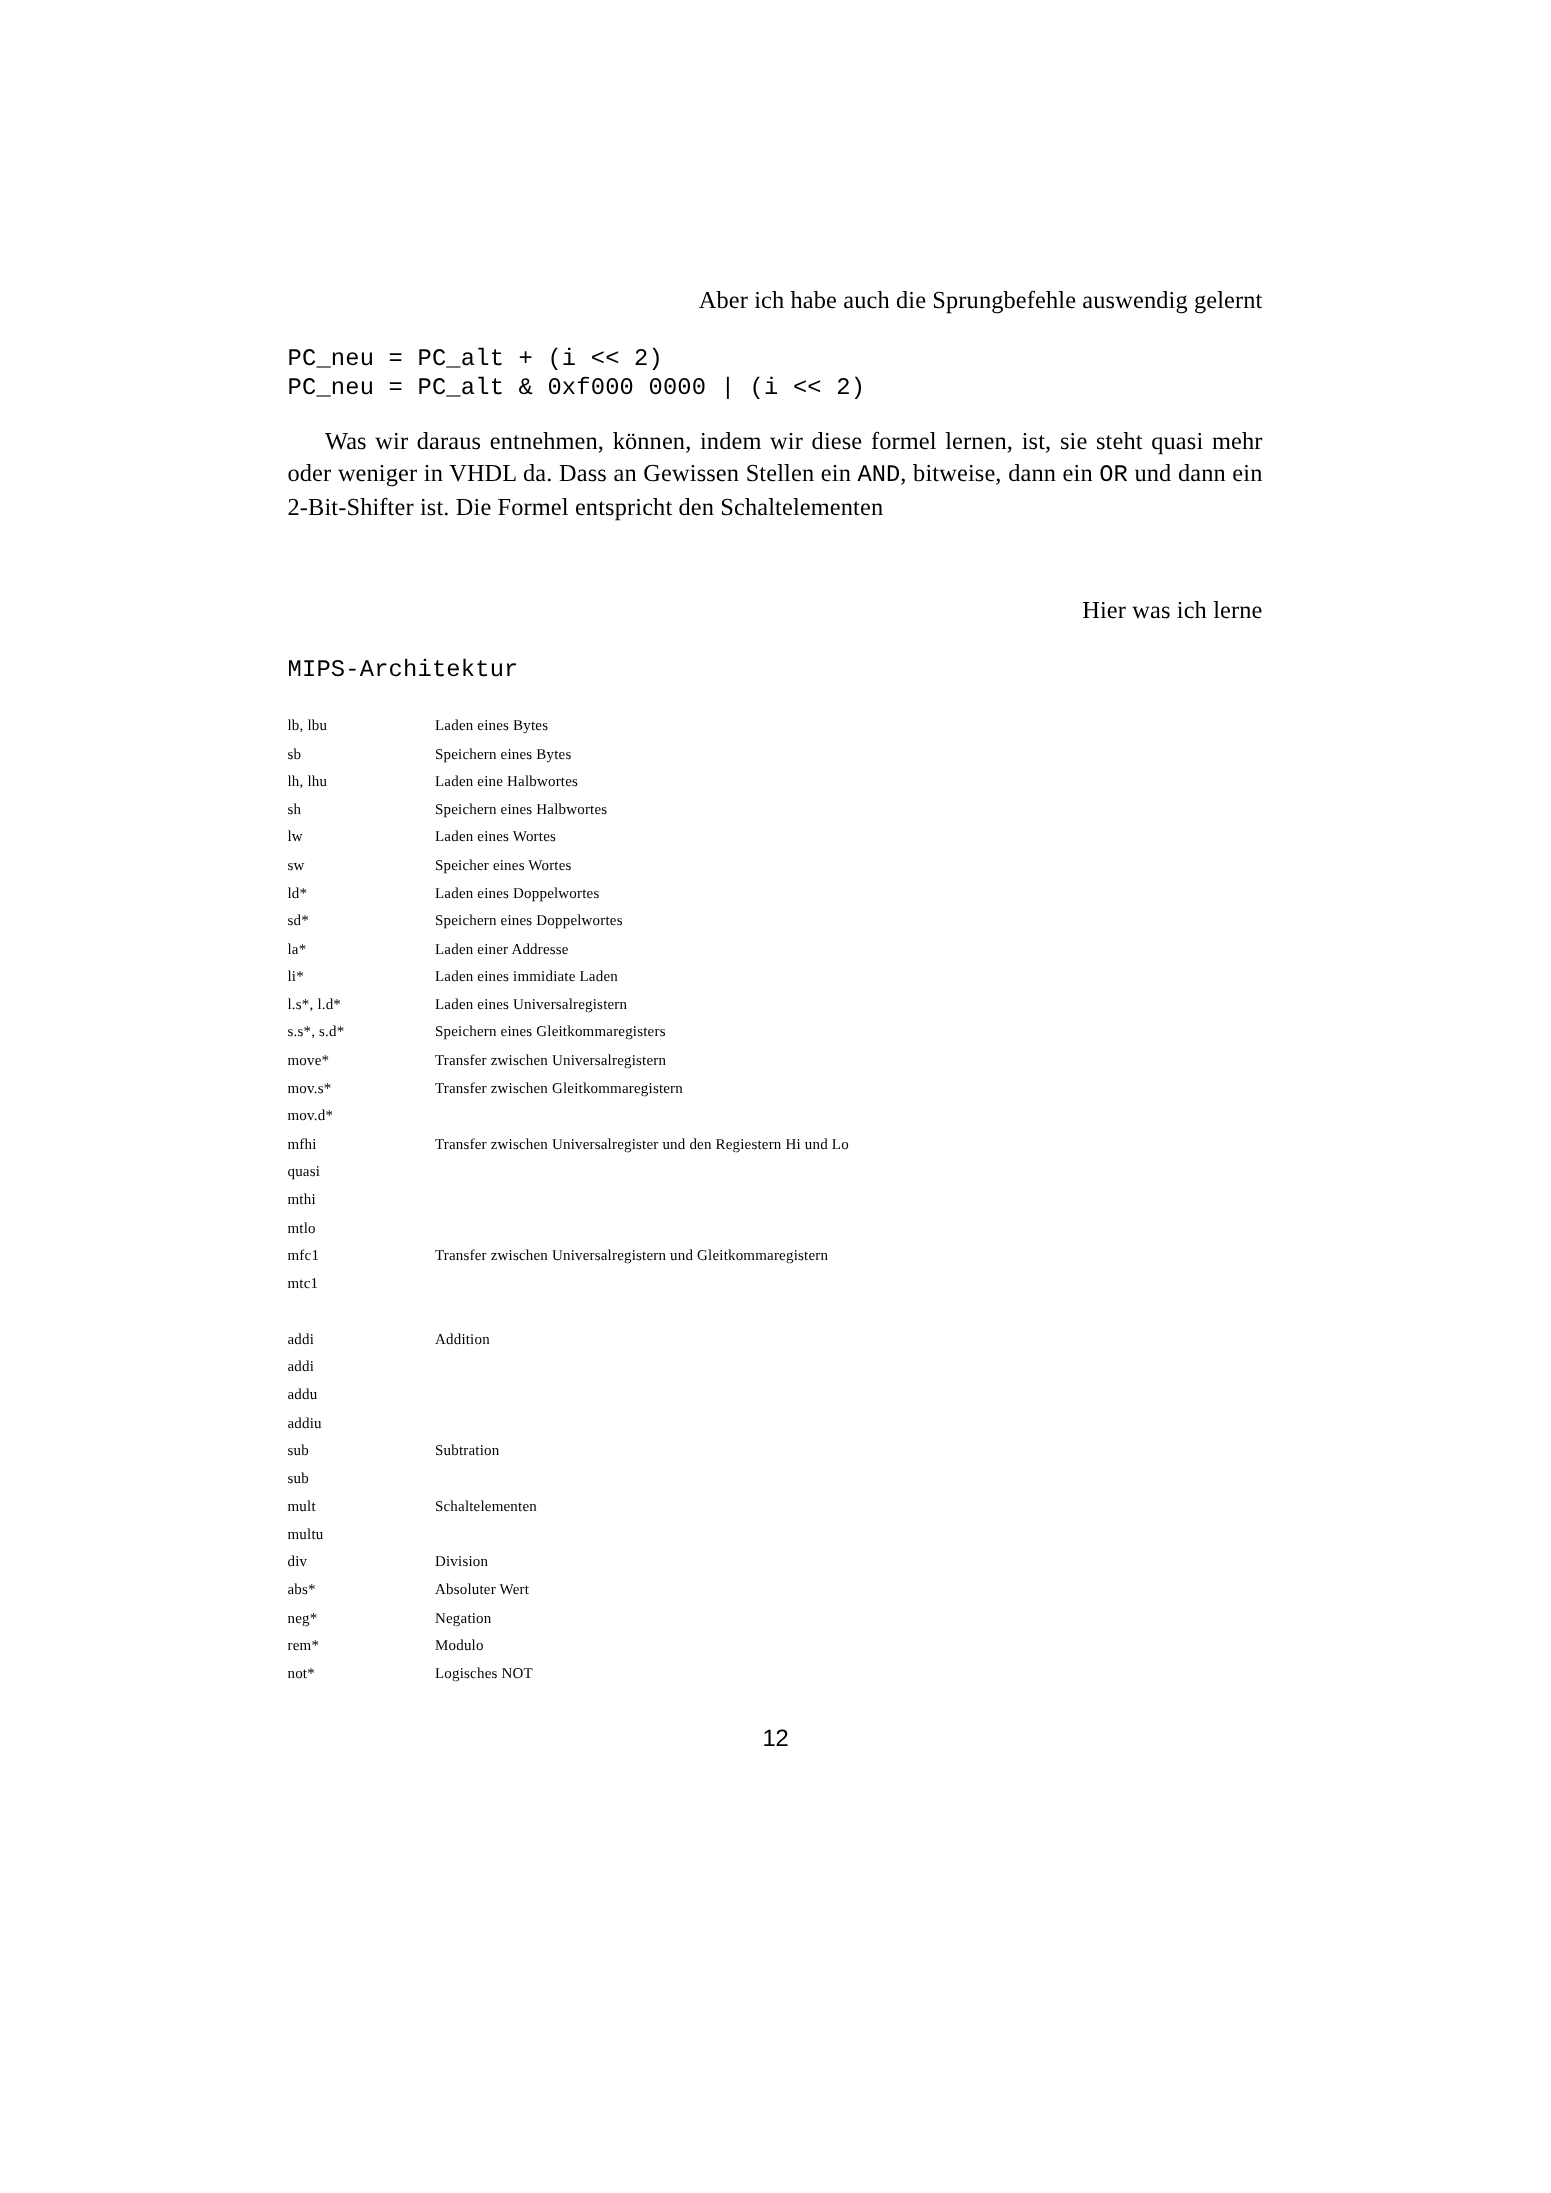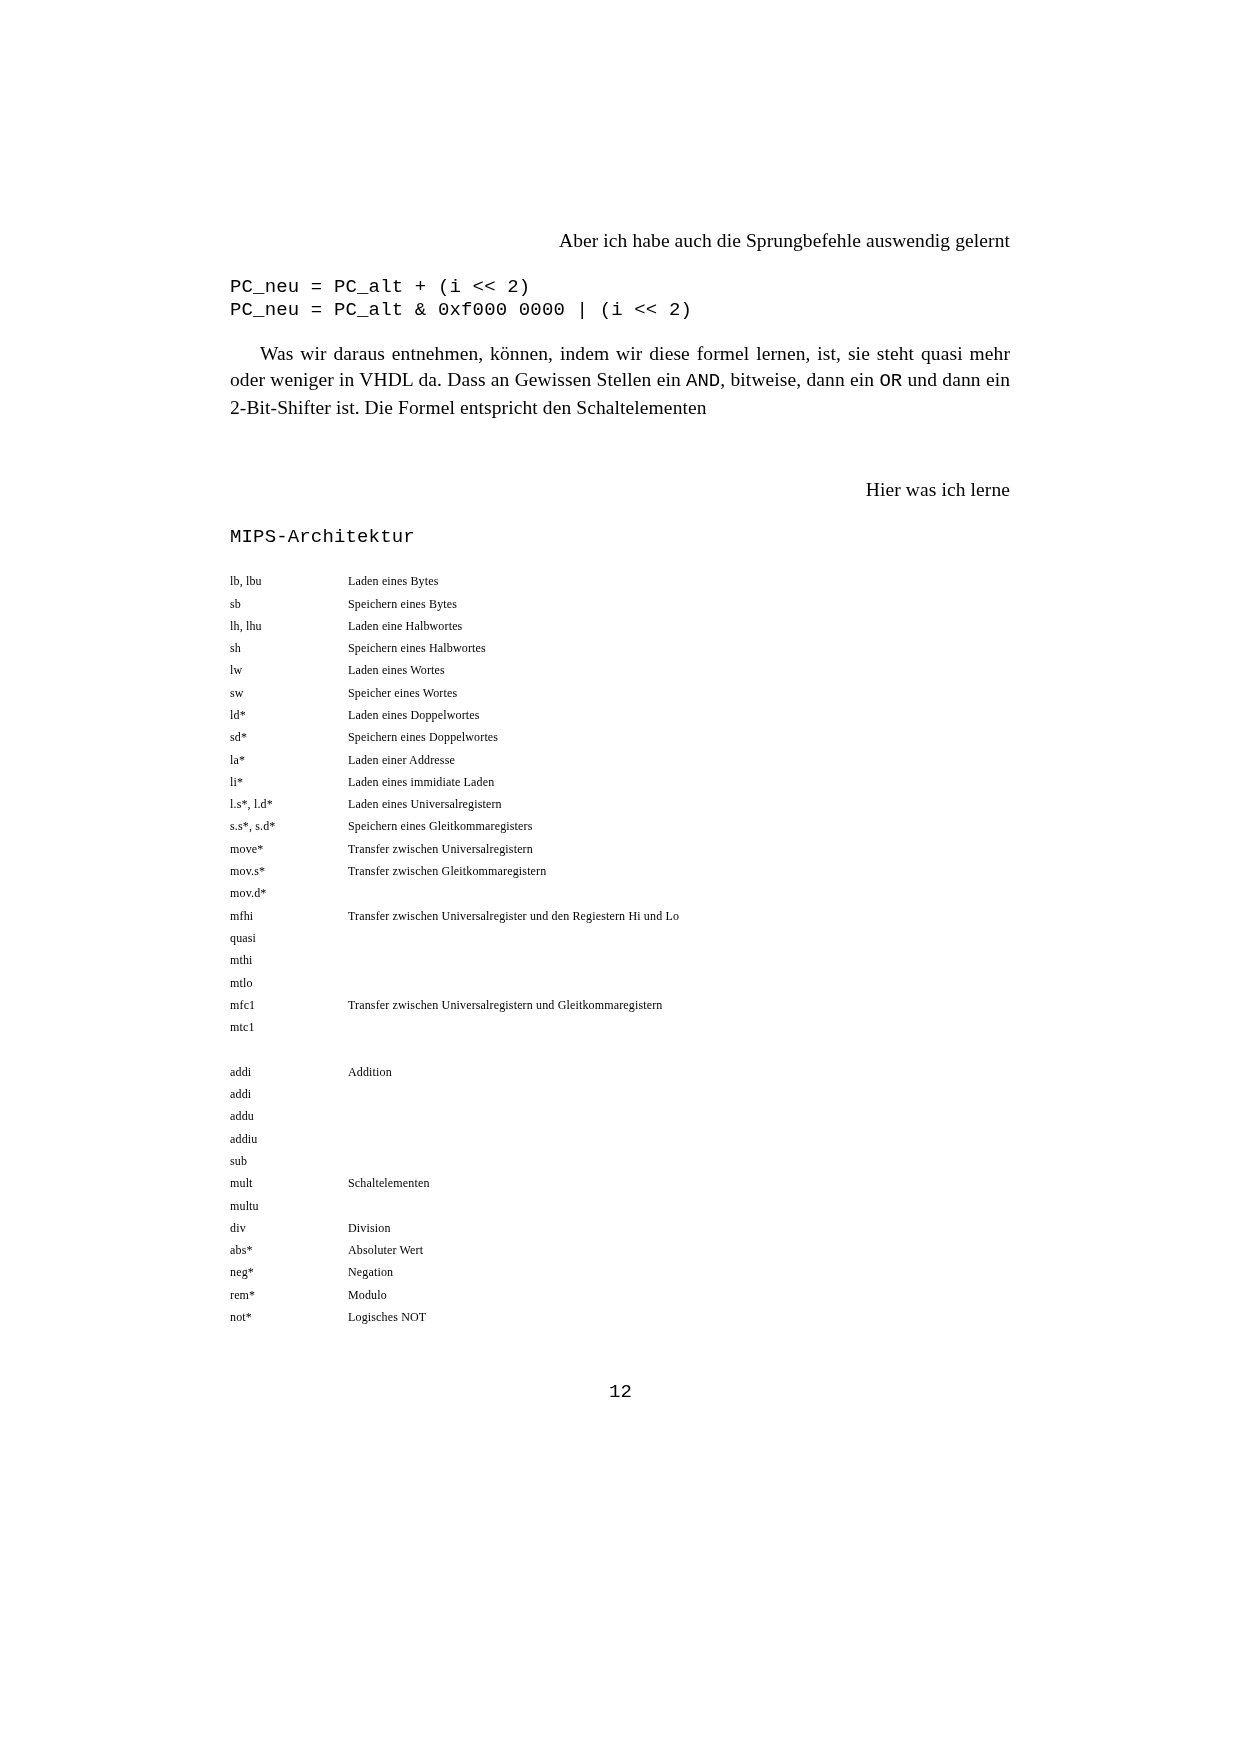--- a/index.html
+++ b/index.html
@@ -88,21 +88,21 @@
   }
   .listing-row.spacer { height: 22.3px; }
 
   
   .page-number {
     position: absolute;
     left: 0;
     top: 1381px;
     width: 1241px;
     text-align: center;
-    font-family: Liberation Mono, monospace;
+    font-family: Liberation Sans, sans-serif;
     font-size: 19px;
   }
 </style>
 </head>
 <body>
 
 <div class="page">
 
   <div class="content">
 
@@ -147,20 +147,21 @@
         <div class="listing-row"><span class="mn">quasi</span><span class="ds"></span></div>
         <div class="listing-row"><span class="mn">mthi</span><span class="ds"></span></div>
         <div class="listing-row"><span class="mn">mtlo</span><span class="ds"></span></div>
         <div class="listing-row"><span class="mn">mfc1</span><span class="ds">Transfer zwischen Universalregistern und Gleitkommaregistern</span></div>
         <div class="listing-row"><span class="mn">mtc1</span><span class="ds"></span></div>
         <div class="listing-row spacer">&nbsp;</div>
         <div class="listing-row"><span class="mn">addi</span><span class="ds">Addition</span></div>
         <div class="listing-row"><span class="mn">addi</span><span class="ds"></span></div>
         <div class="listing-row"><span class="mn">addu</span><span class="ds"></span></div>
         <div class="listing-row"><span class="mn">addiu</span><span class="ds"></span></div>
+        <div class="listing-row"><span class="mn">sub</span><span class="ds">Subtration</span></div>
         <div class="listing-row"><span class="mn">sub</span><span class="ds"></span></div>
         <div class="listing-row"><span class="mn">mult</span><span class="ds">Schaltelementen</span></div>
         <div class="listing-row"><span class="mn">multu</span><span class="ds"></span></div>
         <div class="listing-row"><span class="mn">div</span><span class="ds">Division</span></div>
         <div class="listing-row"><span class="mn">abs*</span><span class="ds">Absoluter Wert</span></div>
         <div class="listing-row"><span class="mn">neg*</span><span class="ds">Negation</span></div>
         <div class="listing-row"><span class="mn">rem*</span><span class="ds">Modulo</span></div>
         <div class="listing-row"><span class="mn">not*</span><span class="ds">Logisches NOT</span></div>
       </div>
 

